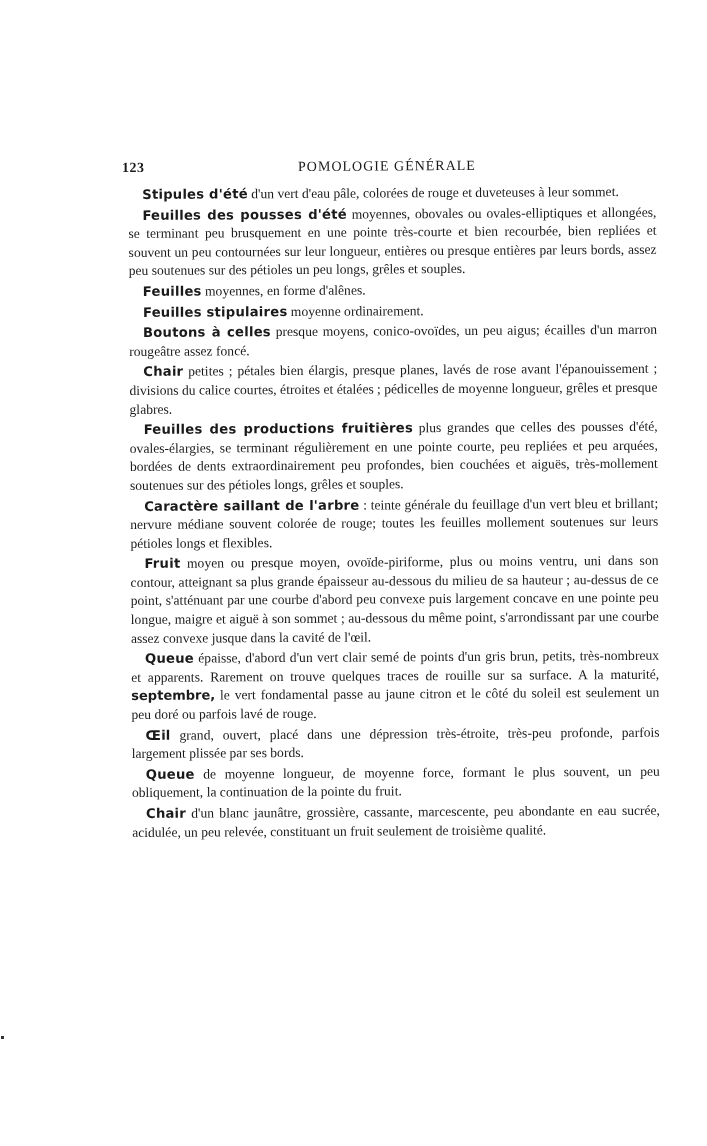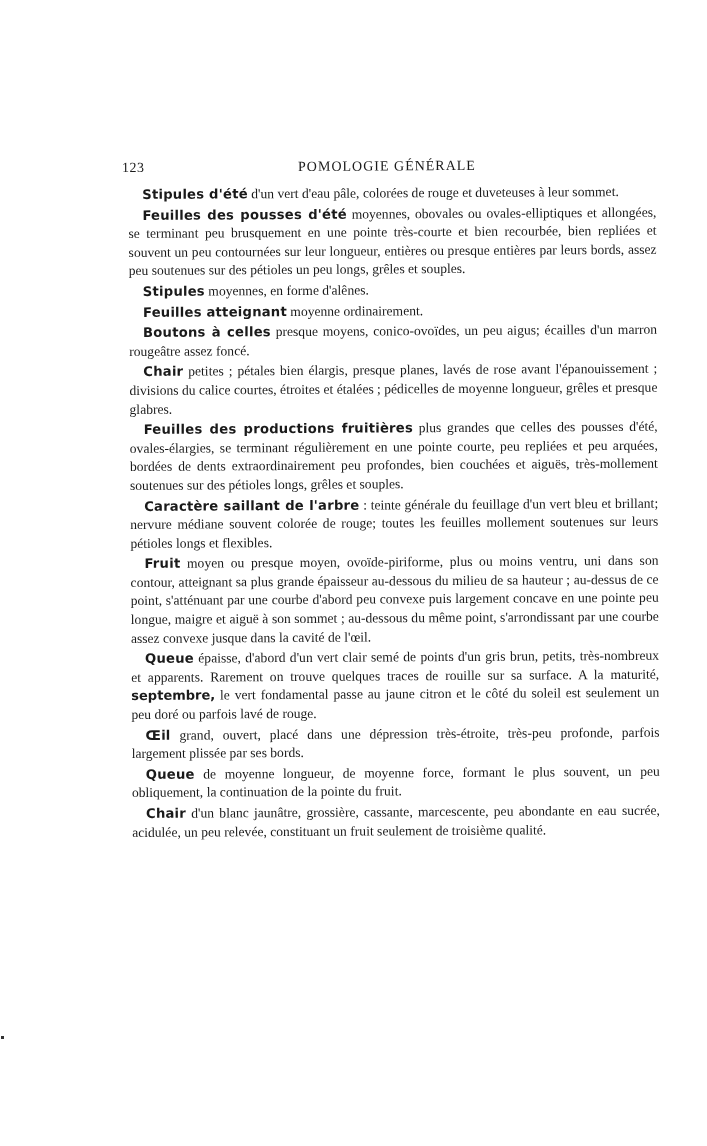--- a/index.html
+++ b/index.html
@@ -26,21 +26,21 @@
     .running-head {
       position: relative;
       height: 22px;
       margin-bottom: 6px;
     }
     .page-number {
       position: absolute;
       left: -6px;
       top: 2px;
       font-size: 14px;
-      font-weight: normal;
+      font-weight: bold;
       letter-spacing: 0.5px;
     }
     .header-title {
       position: absolute;
       left: 170px;
       top: 2px;
       font-size: 14px;
       letter-spacing: 1px;
     }
     .para {
@@ -81,24 +81,24 @@
     <span class="header-title">POMOLOGIE GÉNÉRALE</span>
   </div>
 
   <p class="para">
     <span class="term">Stipules d'été</span><span> d'un vert d'eau pâle, colorées de rouge et duveteuses à leur sommet.</span>
   </p>
   <p class="para">
     <span class="term">Feuilles des pousses d'été</span><span> moyennes, obovales ou ovales-elliptiques et allongées, se terminant peu brusquement en une pointe très-courte et bien recourbée, bien repliées et souvent un peu contournées sur leur lon­gueur, entières ou presque entières par leurs bords, assez peu soutenues sur des pétioles un peu longs, grêles et souples.</span>
   </p>
   <p class="para">
-    <span class="term">Stipules</span><span> moyennes, en forme d'alênes.</span>
+    <span class="term">Feuilles</span><span> moyennes, en forme d'alênes.</span>
   </p>
   <p class="para">
-    <span class="term">Feuilles atteignant</span><span> moyenne ordinairement.</span>
+    <span class="term">Feuilles stipulaires</span><span> moyenne ordinairement.</span>
   </p>
   <p class="para">
     <span class="term">Boutons à celles</span><span> presque moyens, conico-ovoïdes, un peu aigus; écailles d'un marron rougeâtre assez foncé.</span>
   </p>
   <p class="para">
     <span class="term">Chair</span><span> petites ; pétales bien élargis, presque planes, lavés de rose avant l'épanouissement ; divisions du calice courtes, étroites et étalées ; pédicelles de moyenne longueur, grêles et presque glabres.</span>
   </p>
   <p class="para">
     <span class="term">Feuilles des productions fruitières</span><span> plus grandes que celles des pousses d'été, ovales-élargies, se terminant régulièrement en une pointe courte, peu repliées et peu arquées, bordées de dents extraordinairement peu profondes, bien couchées et aiguës, très-mollement soutenues sur des pétioles longs, grêles et souples.</span>
   </p>

